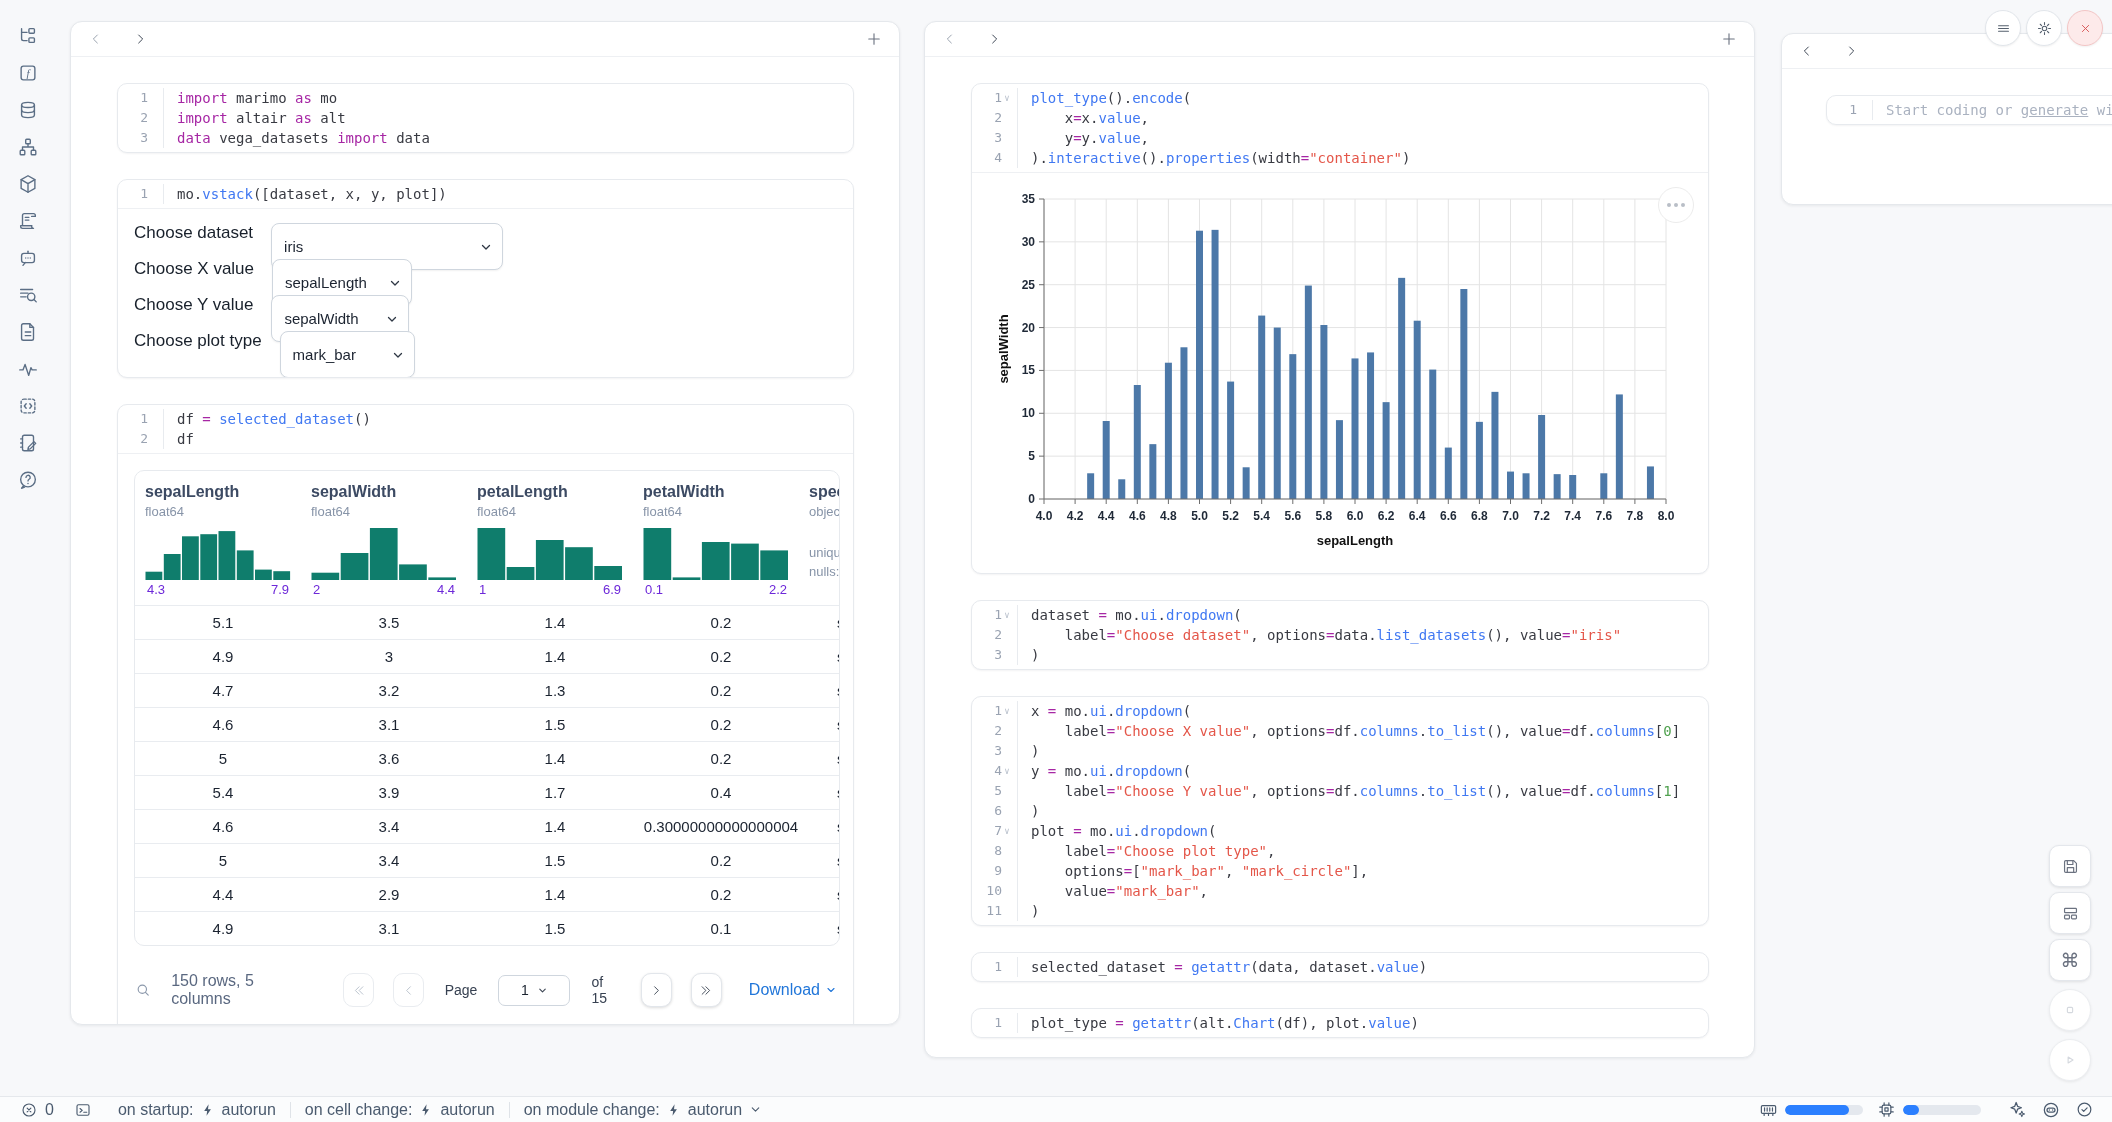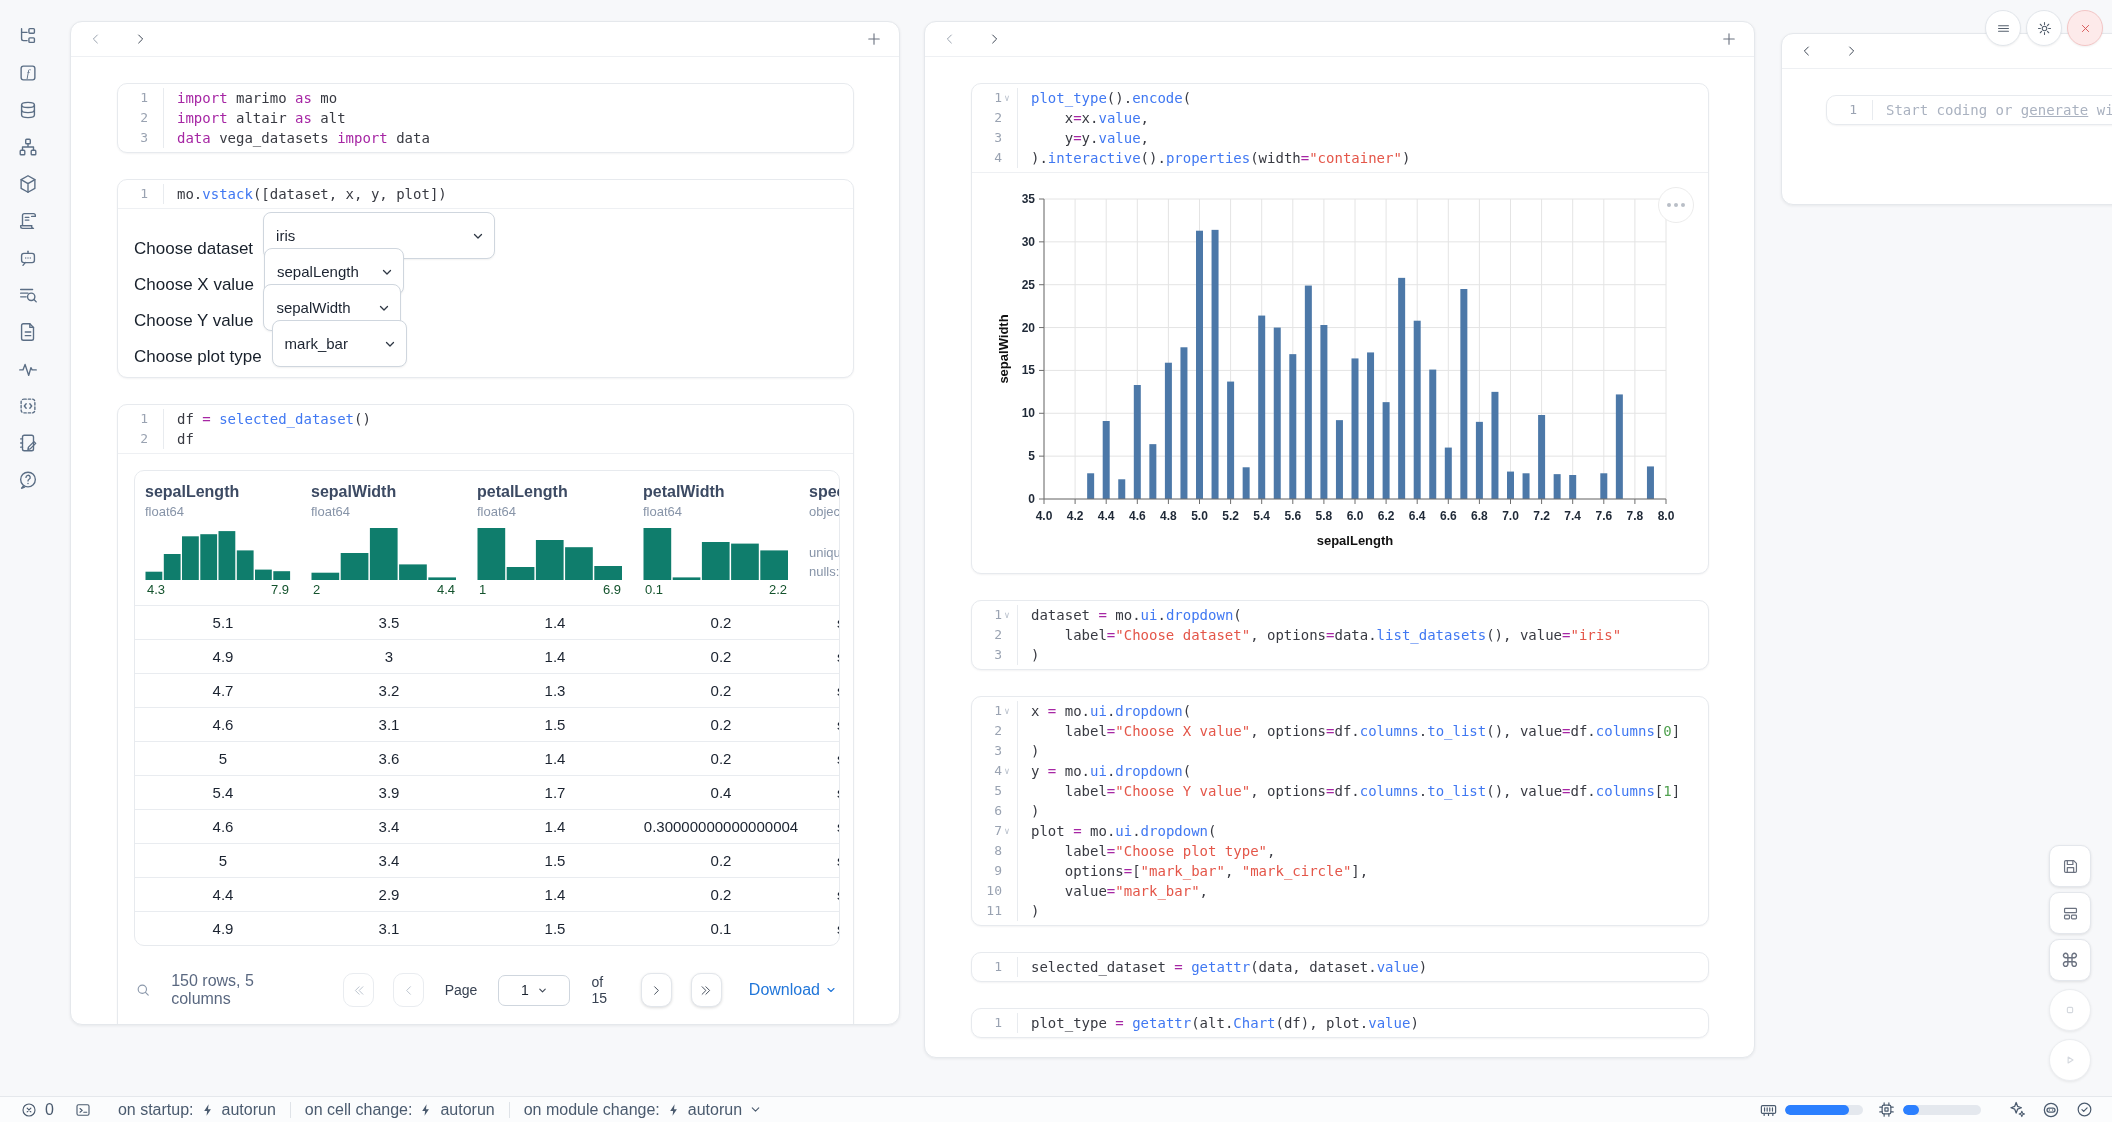--- a/index.html
+++ b/index.html
@@ -29,39 +29,39 @@
     border-right:1px solid #e8ebef;box-sizing:border-box;}
   .ln{color:#9aa3b2;font-size:13px;}
   .fold{width:10px;font-size:9px;color:#b8c0cc;text-align:center;}
   .cl{padding-left:13px;white-space:pre;}
   .tok-k{color:#a626a4}.tok-f{color:#4078f2}.tok-s{color:#e45649}.tok-n{color:#50a14f}
   .tok-o{color:#a626a4}.tok-p{color:#383a42}
   .tok-ph{color:#aab2c0}.tok-phu{color:#aab2c0;text-decoration:underline}
   .output{border-top:1px solid #eef0f3;}
   
   .ctls{padding:14px 16px 10px;}
-  .ctl-row{display:flex;align-items:flex-end;height:36px;gap:10px;}
+  .ctl-row{display:flex;align-items:flex-start;height:36px;gap:18px;}
   .ctl-label{font-size:17px;color:#18202b;}
   .select{height:47px;background:#fff;border:1px solid #cfd6de;border-radius:8px;
     box-shadow:0 1px 2px rgba(0,0,0,.06);display:inline-flex;align-items:center;justify-content:space-between;
     padding:0 10px 0 12px;font-size:15px;color:#1b2330;box-sizing:border-box;cursor:pointer;}
   .ctl-row:nth-child(1) .select{width:232px}
   .ctl-row:nth-child(2) .select{width:140px}
   .ctl-row:nth-child(3) .select{width:138px}
   .ctl-row:nth-child(4) .select{width:135px}
   
   .dfwrap{padding:16px 16px 0;}
   .dftable{border:1px solid #e7eaee;border-radius:10px;overflow:hidden;width:706px;box-sizing:border-box;}
   .thead{display:flex;}
   .tcol{flex:0 0 166px;width:166px;overflow:hidden;}
   .tcol.last{flex:0 0 110px;width:110px;}
   .thname{font-size:16px;font-weight:700;color:#3c4a63;margin:12px 0 0 10px;white-space:nowrap;}
   .thdtype{font-size:13px;color:#8794a8;margin:3px 0 0 10px;white-space:nowrap;}
   .histbox{margin:9px 10px 2px;height:52px;}
-  .minmax{display:flex;justify-content:space-between;font-size:13px;color:#14532d;padding:0 12px 8px;}
+  .minmax{display:flex;justify-content:space-between;font-size:13px;color:#6d28d9;padding:0 12px 8px;}
   .statlines{margin:24px 0 0 10px;font-size:13px;color:#8794a8;line-height:19px;white-space:nowrap;}
   .trow{display:flex;border-top:1px solid #e9ecf0;height:33px;align-items:center;text-align:center;}
   .tcell{flex:0 0 166px;width:166px;padding-left:10px;box-sizing:border-box;font-size:15px;color:#1b2330;
     white-space:nowrap;overflow:hidden;}
   .tcell.last{flex:0 0 110px;width:110px;}
   .tfooter{display:flex;align-items:center;padding:12px 16px 14px;gap:19px;}
   .tf-summary{font-size:16px;color:#5a6880;}
   .tf-spacer{flex:1;}
   .pgbtn{width:34px;height:34px;border-radius:10px;background:#fff;display:flex;align-items:center;
     justify-content:center;cursor:pointer;box-sizing:border-box;}

